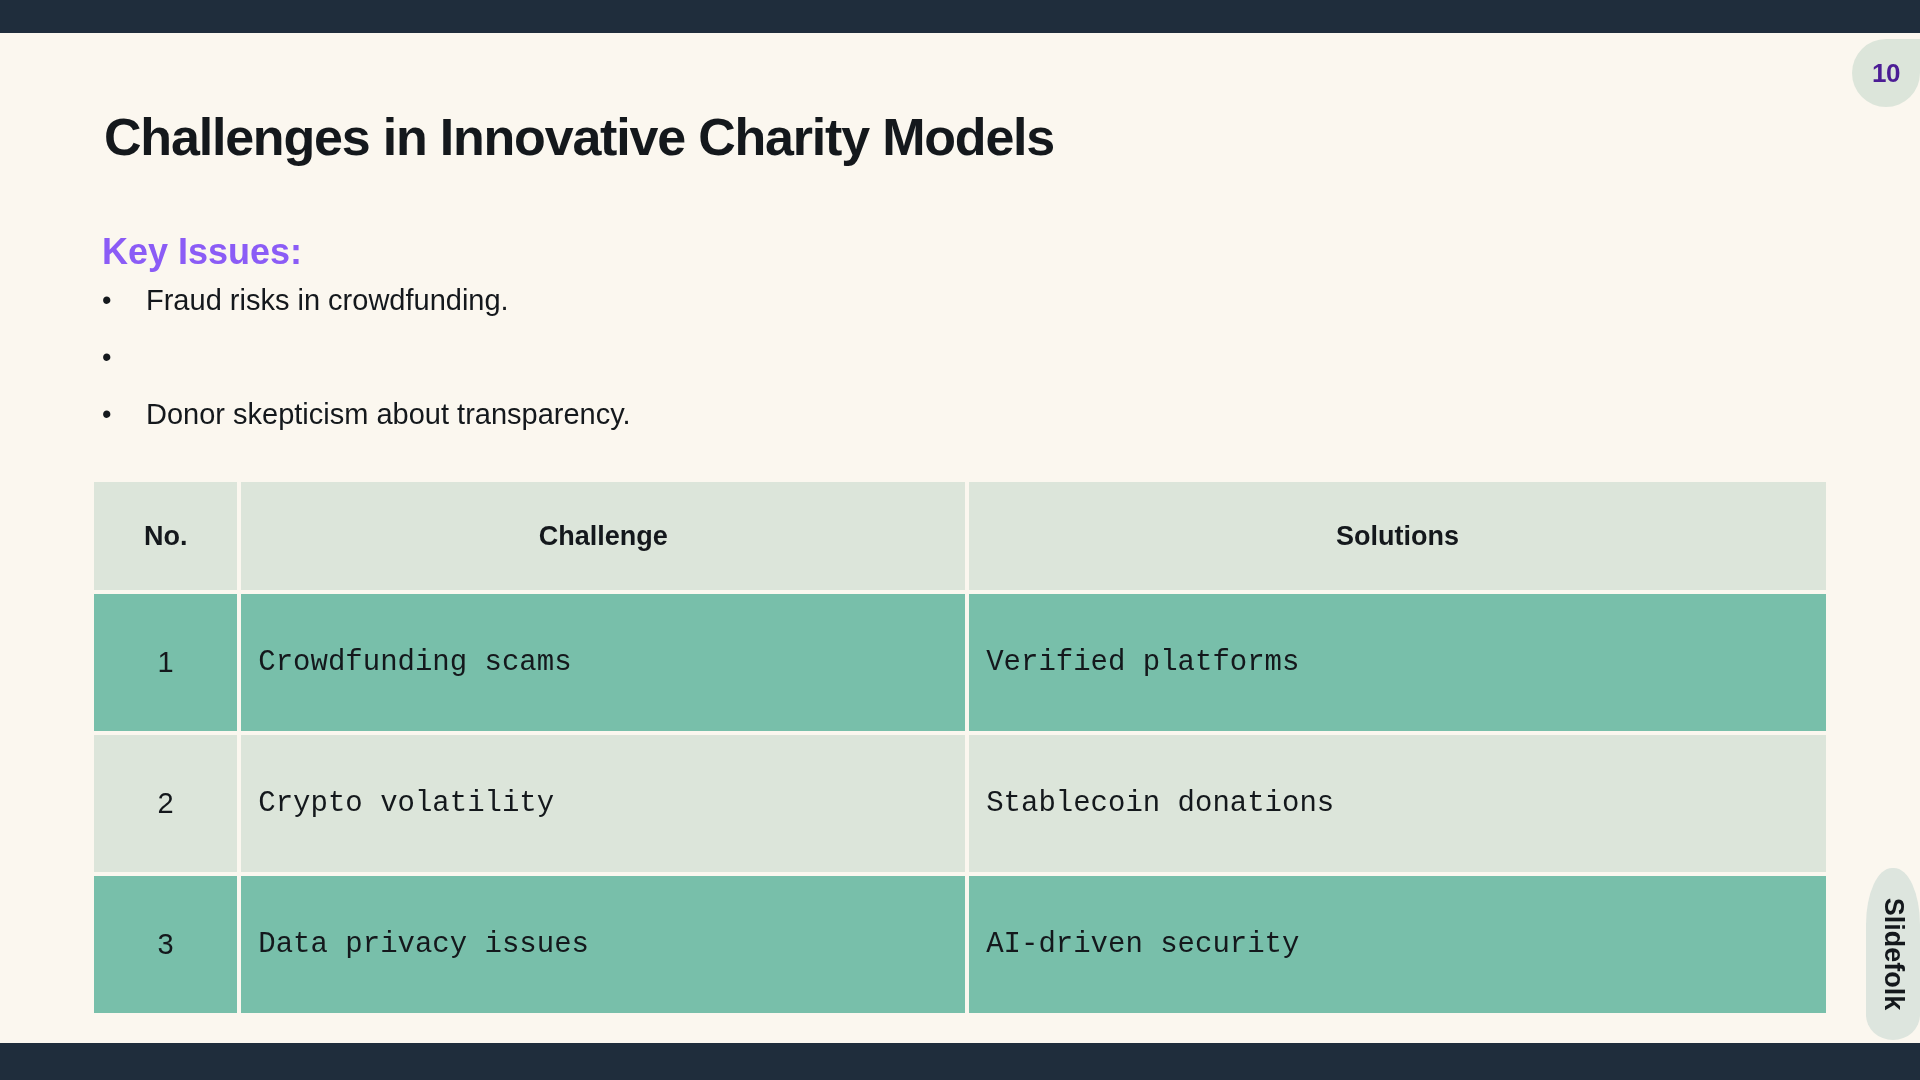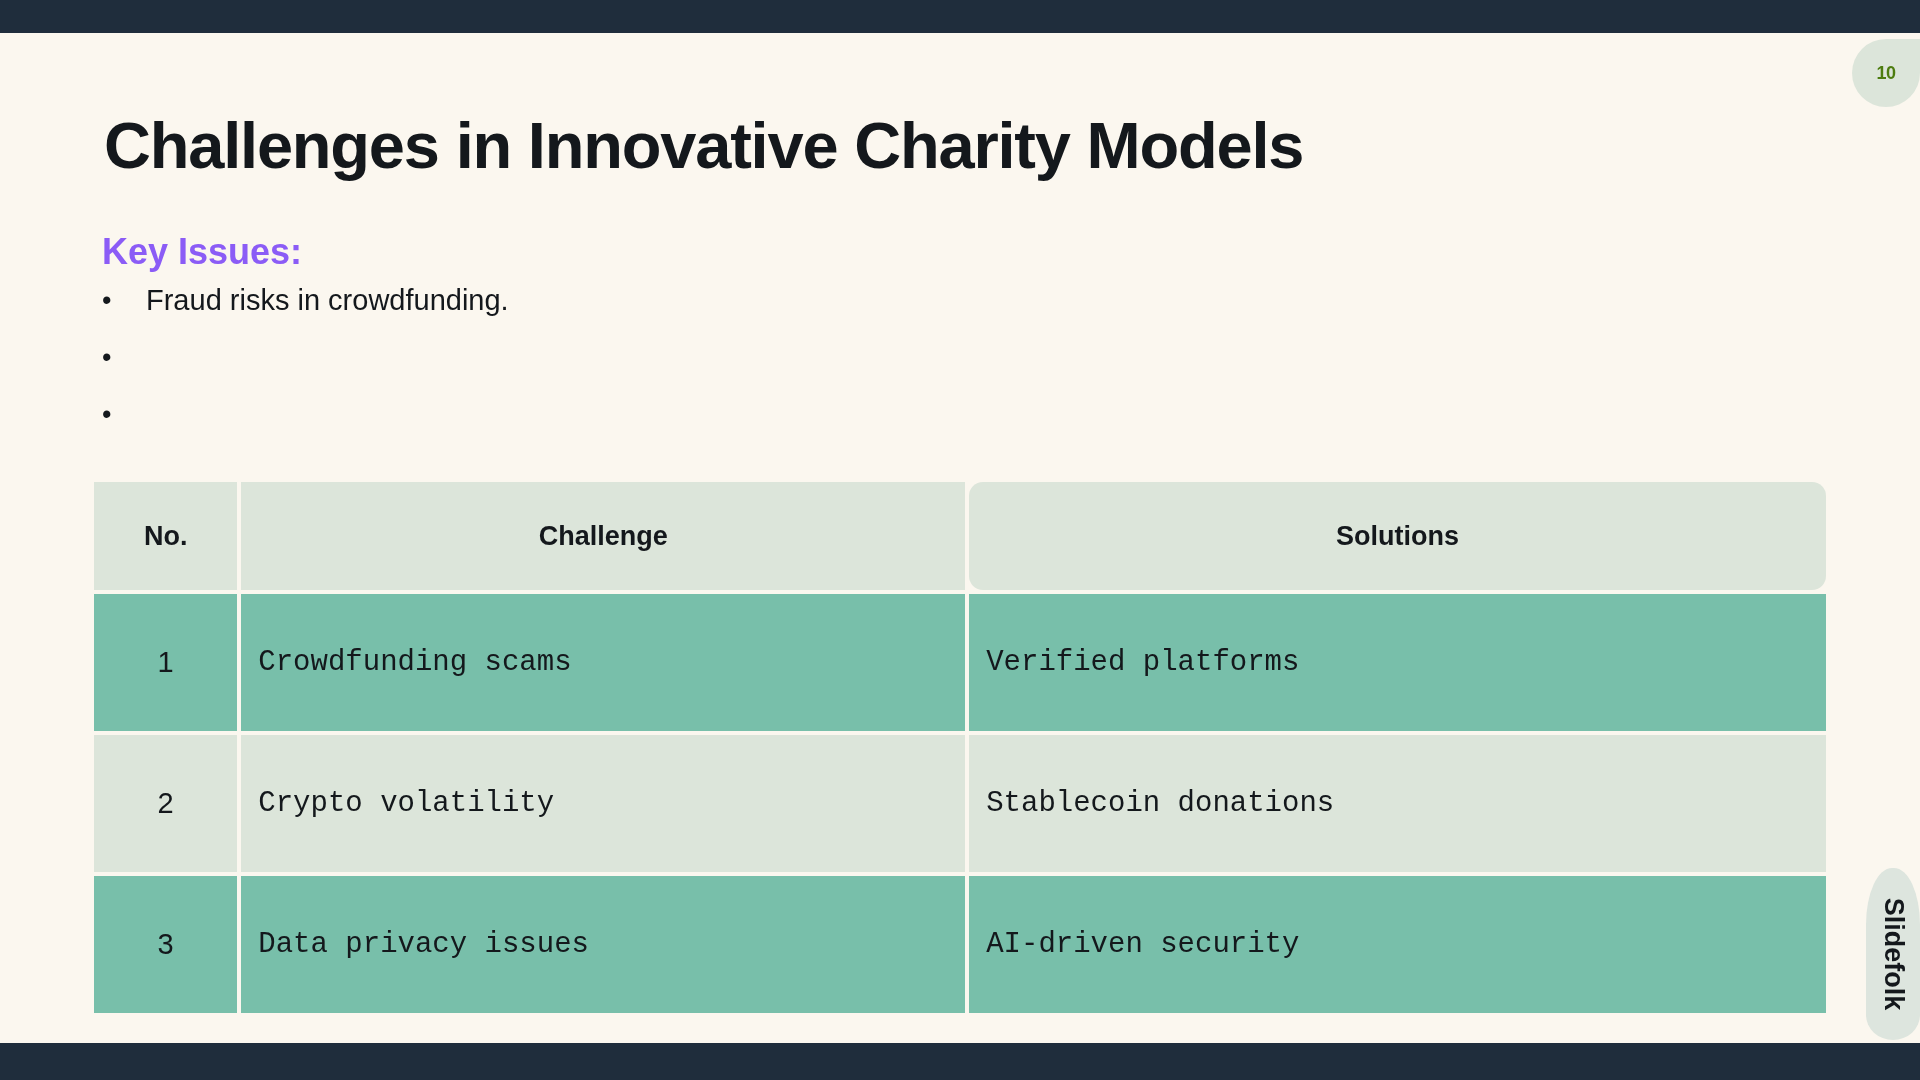--- a/index.html
+++ b/index.html
@@ -37,23 +37,23 @@
     position: absolute;
     right: 0px;
     top: 39px;
     width: 68px;
     height: 68px;
     background: #DCE5DA;
     border-radius: 50% 0 50% 50%;
     display: flex;
     align-items: center;
     justify-content: center;
-    font-size: 18px;
-    font-weight: bold;
-    color: #4d7c0f;
+    font-size: 26px;
+    font-weight: bold;
+    color: #4c1d95;
     letter-spacing: -0.5px;
   }
 
   
   .brand-tab {
     position: absolute;
     right: 0px;
     top: 868px;
     width: 54px;
     height: 172px;
@@ -71,21 +71,21 @@
     color: #14181C;
     letter-spacing: 0px;
   }
 
   
   .slide-title {
     position: absolute;
     left: 104px;
     top: 58px;
     width: 1720px;
-    font-size: 65px;
+    font-size: 52px;
     line-height: 88px;
     font-weight: bold;
     color: #14181C;
     letter-spacing: -1.2px;
   }
 
   
   .key-heading {
     position: absolute;
     left: 102px;
@@ -129,21 +129,21 @@
     border-spacing: 4px;
     table-layout: fixed;
   }
   .data-table th, .data-table td {
     padding: 0 0;
     margin: 0;
     vertical-align: middle;
   }
   .col-no   { width: 138px; }
   .col-ch   { width: 697px; }
-  .col-sol  { width: 825px; border-radius: 14px; }
+  .col-sol  { width: 825px; }
 
   .data-table thead th {
     background: #DCE5DA;
     height: 108px;
     font-size: 27px;
     font-weight: bold;
     color: #14181C;
     text-align: center;
   }
   .data-table tbody td {
@@ -181,20 +181,21 @@
   <div class="bullet-list">
     <div class="bullet-row">
       <span class="bullet-dot">•</span>
       <span class="bullet-text">Fraud risks in crowdfunding.</span>
     </div>
     <div class="bullet-row">
       <span class="bullet-dot">•</span>
     </div>
     <div class="bullet-row">
       <span class="bullet-dot">•</span>
+      <span class="bullet-text">Donor skepticism about transparency.</span>
     </div>
   </div>
 
   <table class="data-table">
     <thead>
       <tr>
         <th class="col-no">No.</th>
         <th class="col-ch">Challenge</th>
         <th class="col-sol">Solutions</th>
       </tr>

